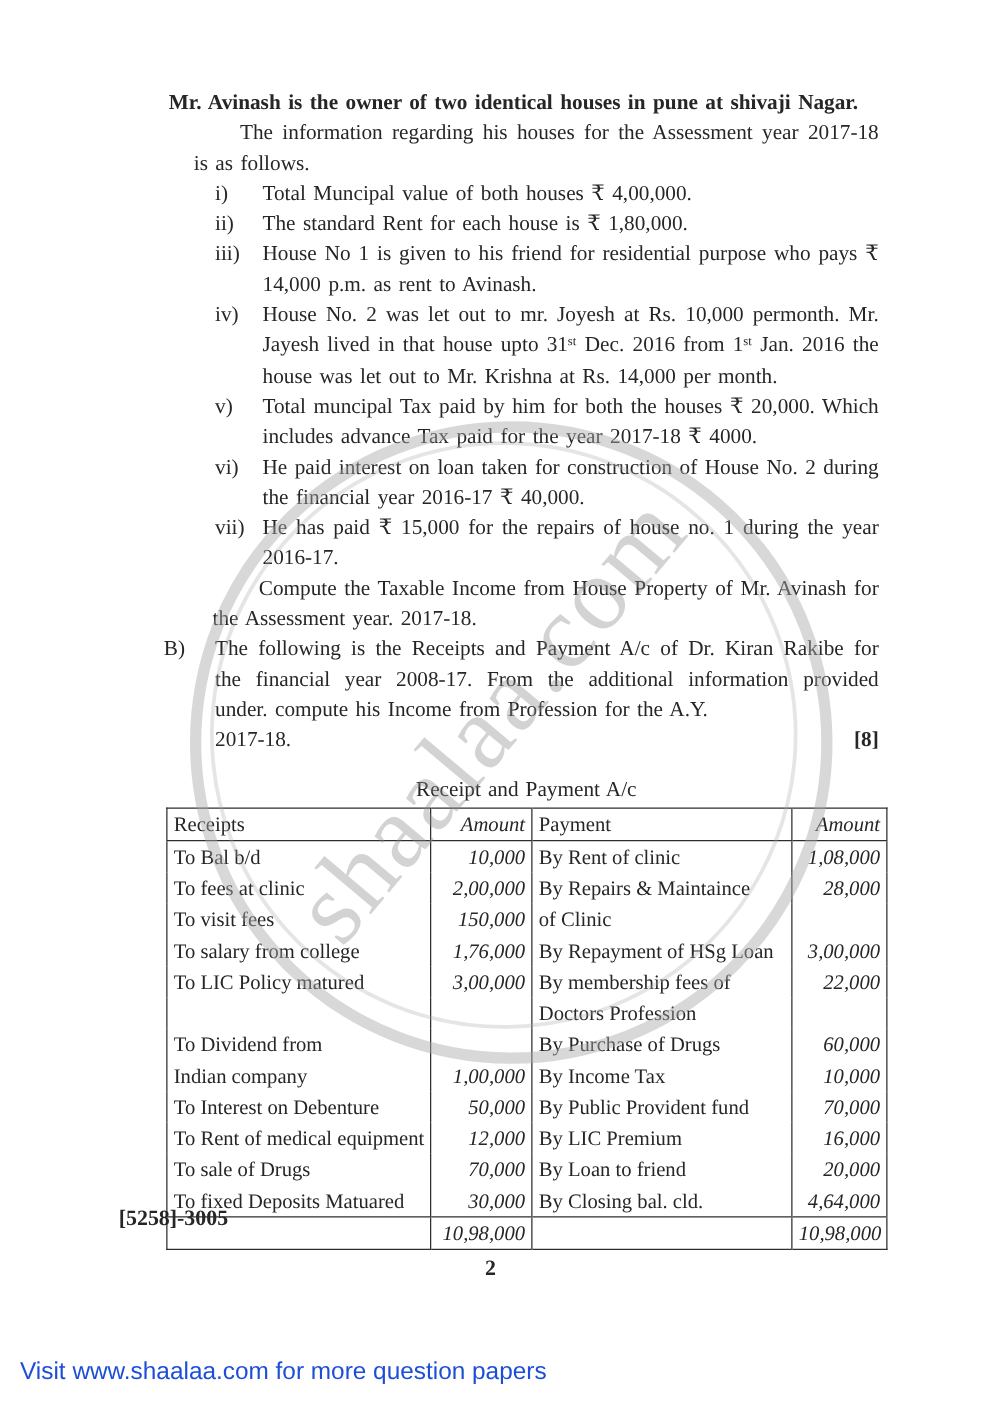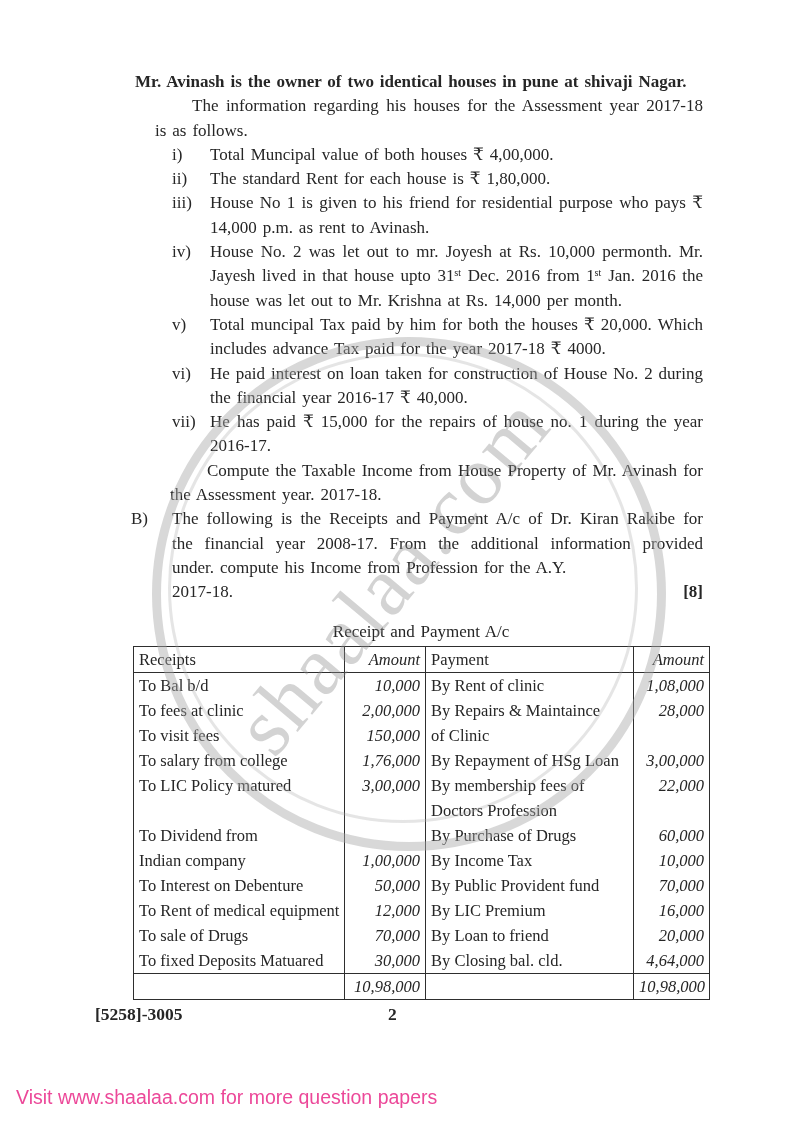--- a/index.html
+++ b/index.html
@@ -61,26 +61,26 @@
     overflow:hidden;white-space:nowrap;vertical-align:middle;
   }
   table.acct{border:1.7px solid #2e2e2e;}
   .bL{border-left:1.3px solid #2e2e2e;}
   tr.hdr td{border-bottom:1.4px solid #2e2e2e;}
   tr.total td{border-top:1.4px solid #2e2e2e;}
   .c-amt{text-align:right;font-style:italic;}
   .c-text{text-align:left;}
 
   
-  .paper-code{position:absolute;left:95px;top:1004px;font-weight:bold;font-size:17.5px;z-index:1;}
+  .paper-code{position:absolute;left:95px;top:964px;font-weight:bold;font-size:17.5px;z-index:1;}
   .page-num{position:absolute;left:388px;top:1004px;font-weight:bold;font-size:17.5px;z-index:1;}
   .site-footer{
     position:absolute;left:16px;top:1086px;
     font-family:"Liberation Sans","DejaVu Sans",sans-serif;
-    font-size:19.5px;color:#ec4899;z-index:1;
+    font-size:19.5px;color:#1d4ed8;z-index:1;
   }
 </style>
 </head>
 <body>
 
 <div class="page">
 
   <div class="wm-ring"></div>
   <div class="wm-ring-inner"></div>
   <div class="wm-text">shaalaa.com</div>

